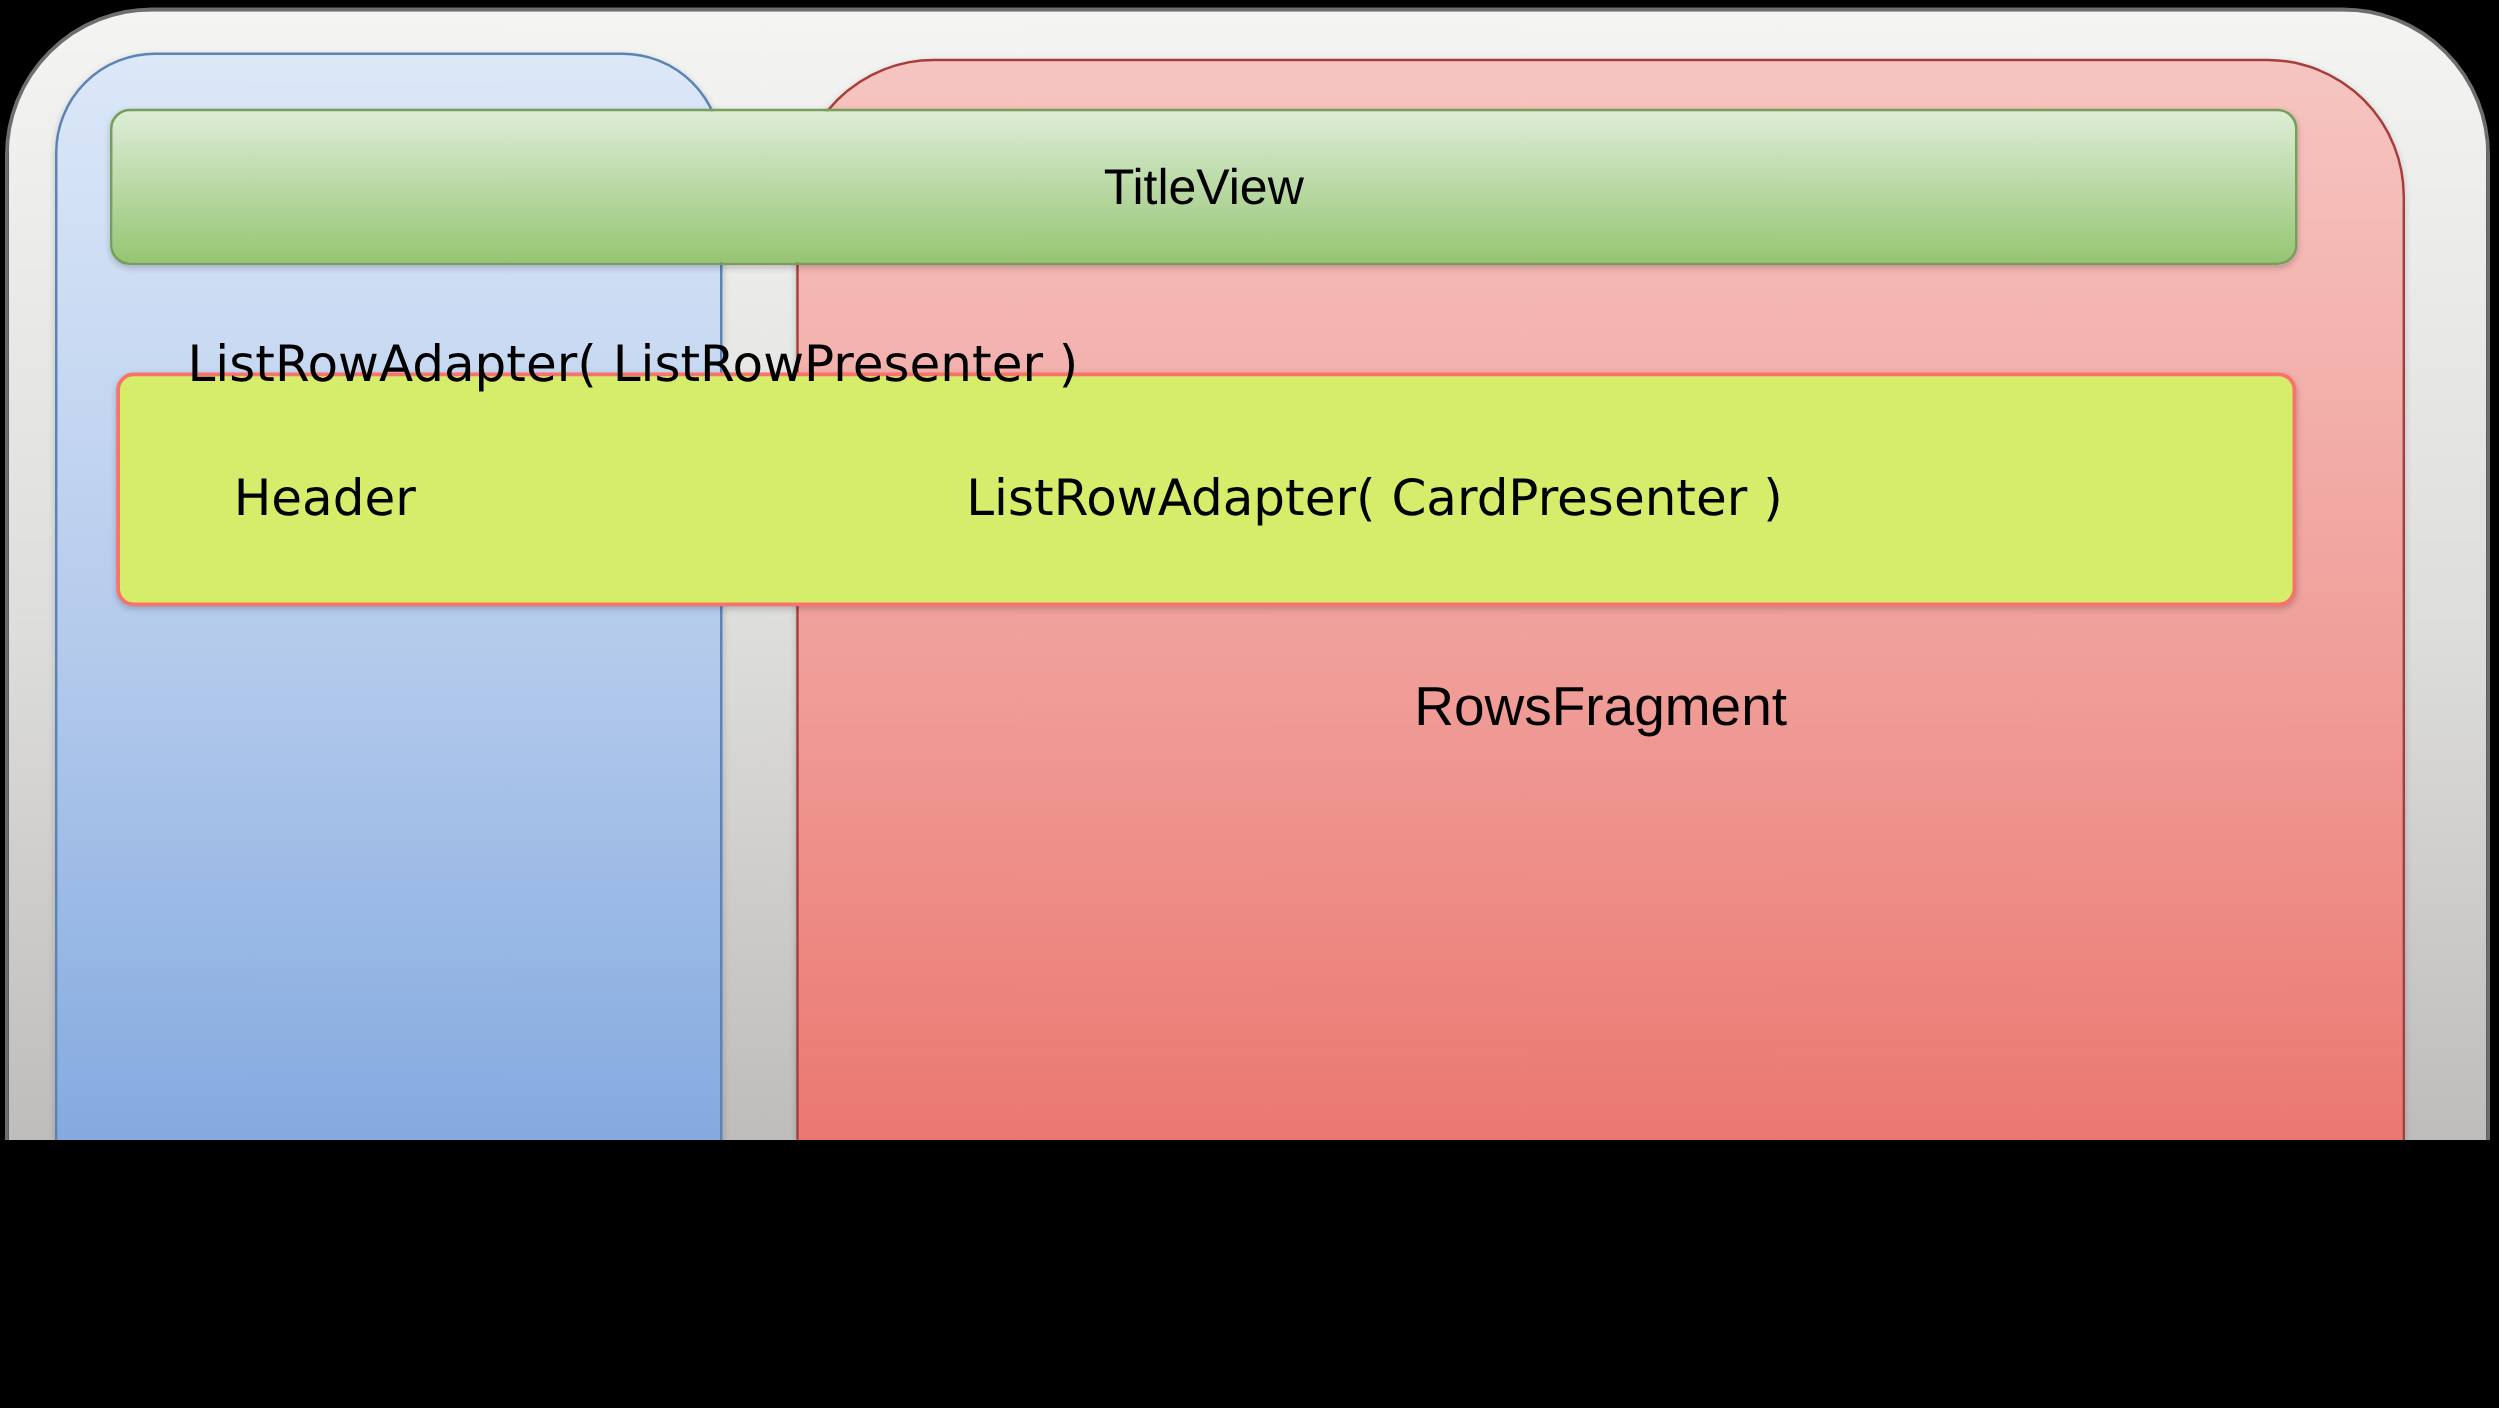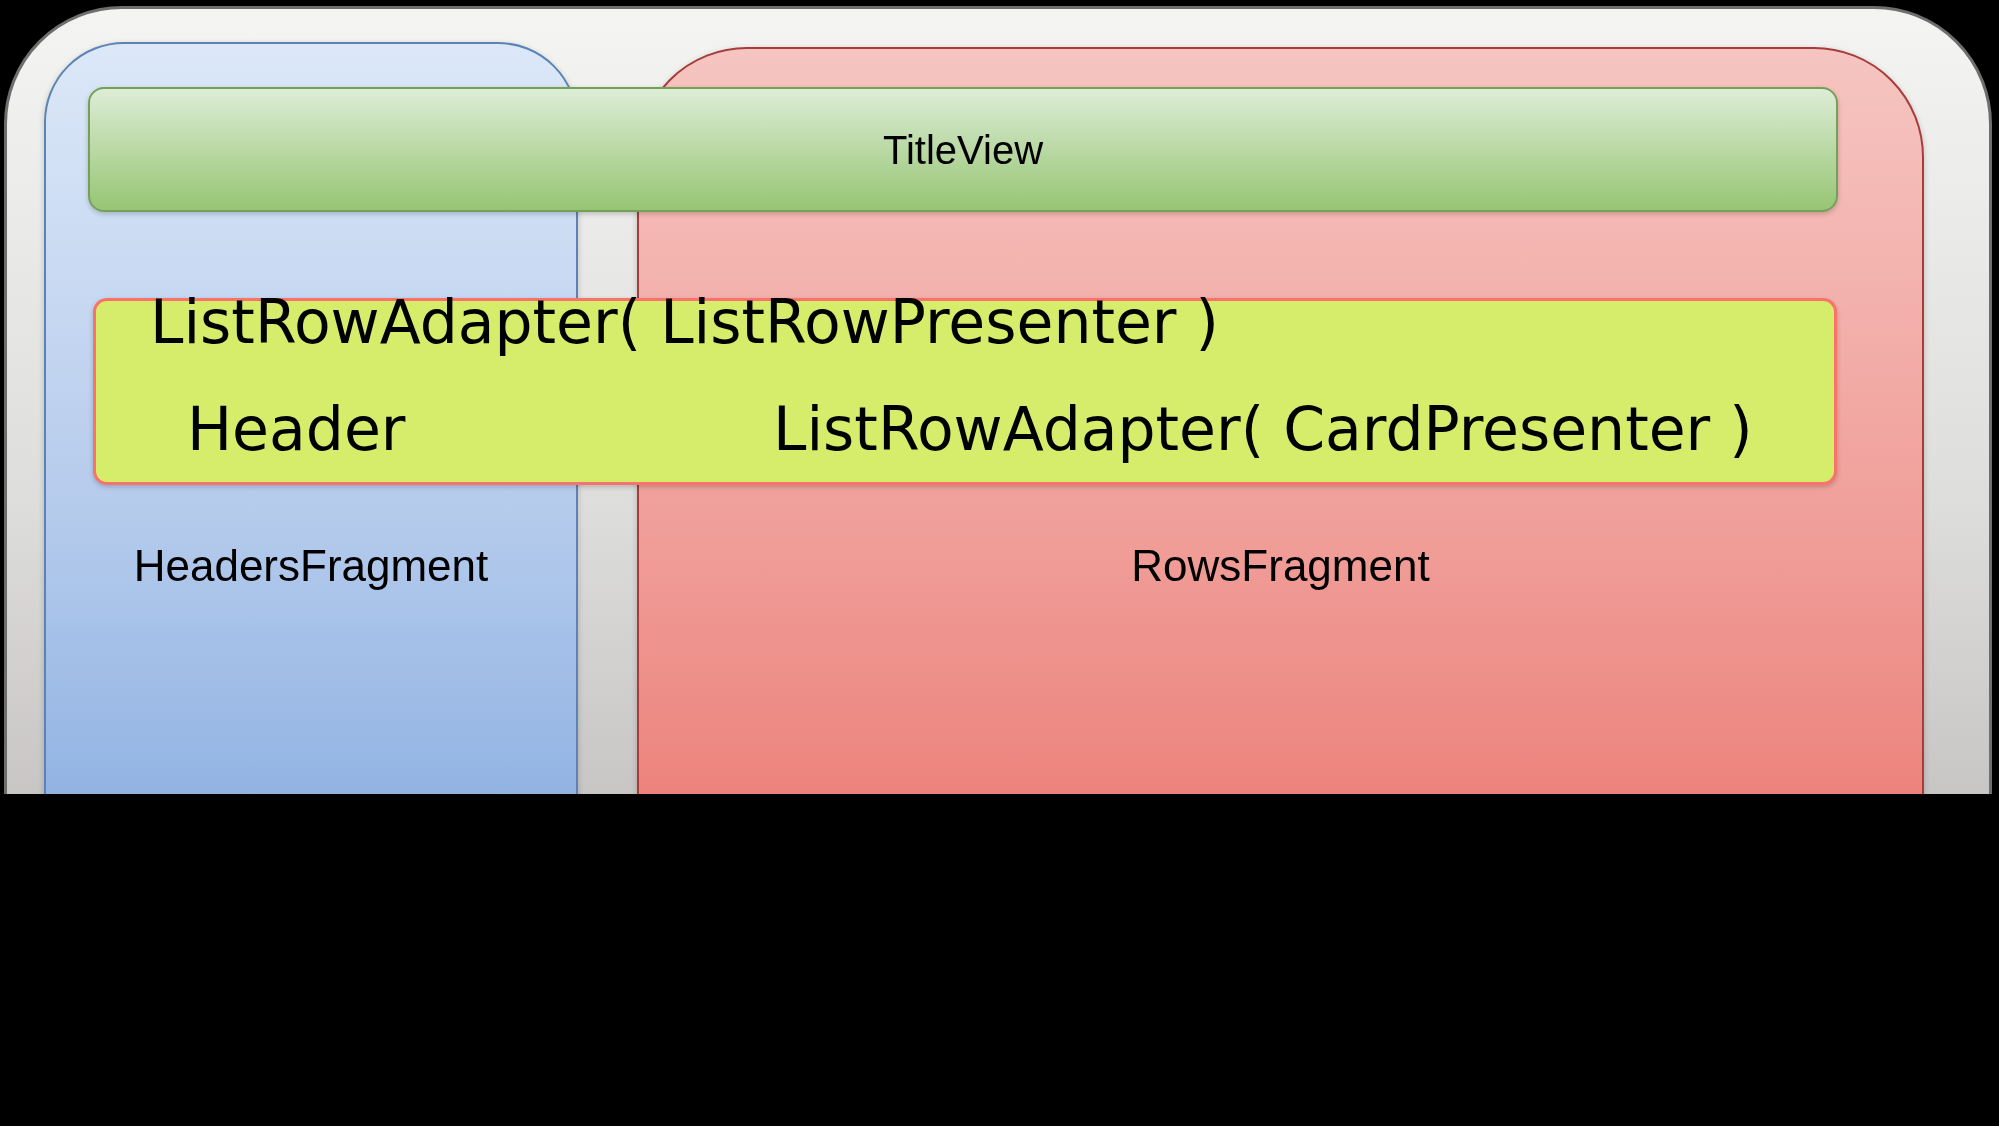--- a/index.html
+++ b/index.html
@@ -3,21 +3,21 @@
 <meta charset="utf-8">
 <style>
   html, body {
     margin: 0;
     padding: 0;
     background: #000;
   }
   .stage {
     position: relative;
     width: 1999px;
-    height: 794px;
+    height: 912px;
     background: var(--background, #000);
     overflow: hidden;
     font-family: "Liberation Sans", sans-serif;
     color: var(--text, #000);
   }
   .stage * { box-sizing: border-box; }
 
   .outer-panel {
     position: absolute;
     left: 4px; top: 6px;
@@ -82,25 +82,24 @@
     width: 1744px; height: 187px;
     border-radius: 14px;
     border: 3px solid var(--adapter-border, #f9726b);
     background: var(--adapter-fill, #d5ed6b);
     box-shadow: 0 2px 5px rgba(0,0,0,0.20);
   }
 
   .big-text {
     position: absolute;
     font-family: "DejaVu Sans", sans-serif;
-    font-size: 60px;
+    font-size: 40px;
     line-height: 1;
     white-space: nowrap;
     color: var(--text, #000);
-    margin-top: 20px;
   }
   .presenter-line { left: 150px; top: 272px; }
   .header-line    { left: 187px; top: 379px; text-align: right; }
   .card-line      { left: 773px; top: 379px; }
 
   .small-label {
     position: absolute;
     font-size: 44px;
     line-height: 1;
     text-align: center;
@@ -126,17 +125,16 @@
   </div>
 
   <div class="adapter-bar"></div>
 
   <div class="big-text presenter-line">ListRowAdapter( ListRowPresenter )</div>
 
   <div class="big-text header-line">Header</div>
 
   <div class="big-text card-line">ListRowAdapter( CardPresenter )</div>
 
-  <div class="small-label headers-label">HeadersFragment</div>
 
   <div class="small-label rows-label">RowsFragment</div>
 
 </div>
 
 </body></html>

